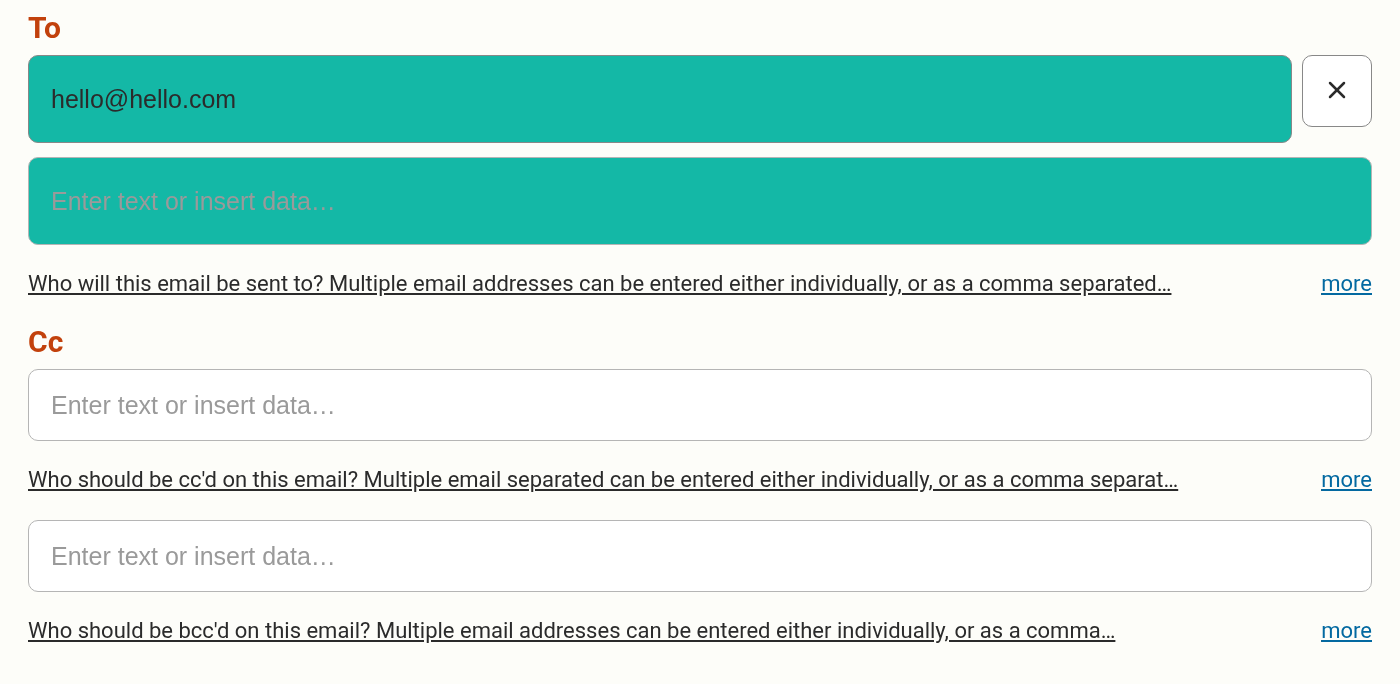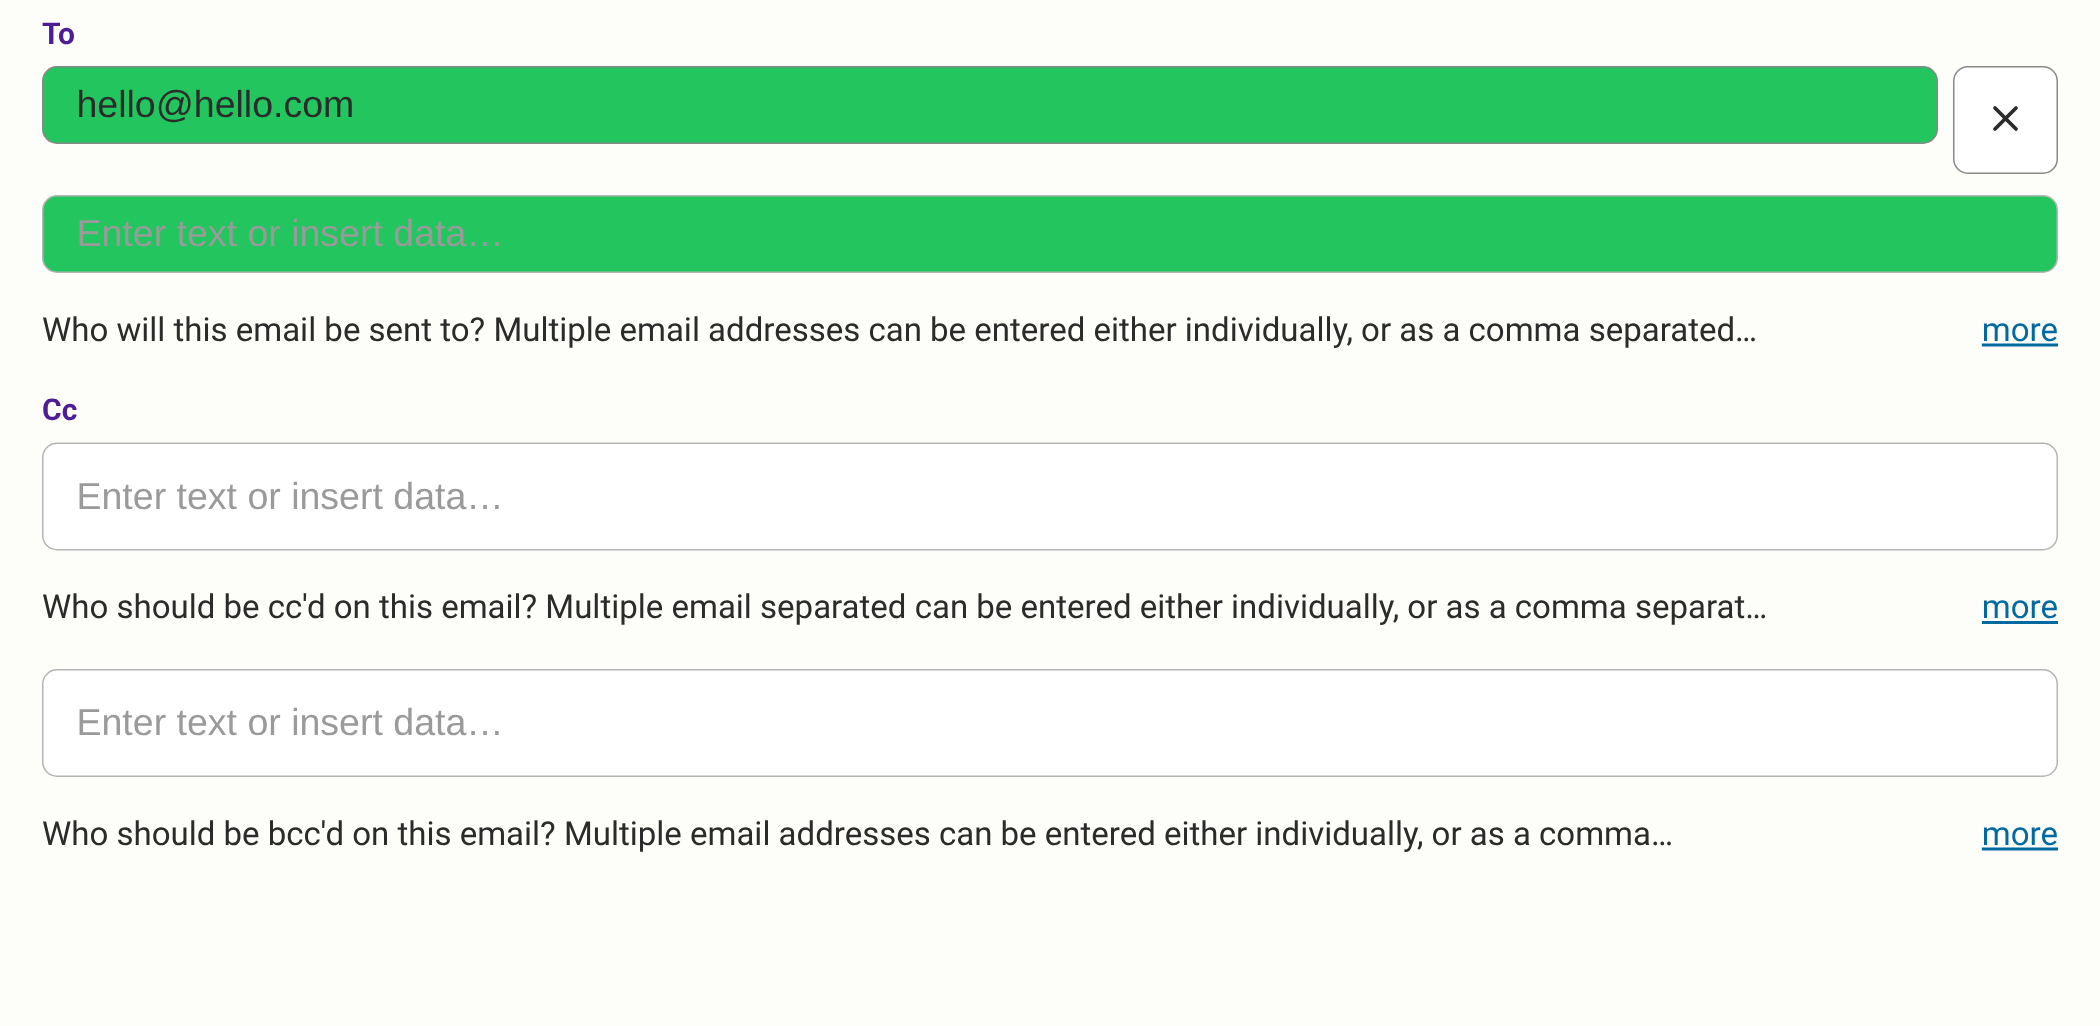--- a/index.html
+++ b/index.html
@@ -11,41 +11,41 @@
       font-family: -apple-system, BlinkMacSystemFont, "Segoe UI", Roboto, Helvetica, Arial, sans-serif;
       background: #fdfdf9;
       padding: 10px 28px 20px 28px;
       width: 1400px;
       color: #2b2b2b;
     }
     .field-section {
       margin-bottom: 28px;
     }
     .field-label {
-      font-size: 20px;
+      font-size: 30px;
       font-weight: 700;
-      color: #4c1d95;
+      color: #c2410c;
       margin-bottom: 10px;
       display: block;
     }
     .input-row {
       display: flex;
       align-items: stretch;
       gap: 10px;
       margin-bottom: 14px;
     }
     .text-input {
       flex: 1;
-      height: 52px;
+      height: 88px;
       border: 1.5px solid #888;
       border-radius: 10px;
       padding: 4px 22px;
       font-size: 25px;
       color: #2b2b2b;
-      background: #22c55e;
+      background: #14b8a6;
       outline: none;
     }
     .text-input::placeholder {
       color: #9a9a9a;
     }
     .text-input.secondary {
       border: 1.5px solid #b5b5b5;
     }
     .remove-btn {
       width: 70px;
@@ -61,20 +61,21 @@
     .remove-btn svg {
       width: 24px;
       height: 24px;
     }
     .help-row {
       display: flex;
       align-items: baseline;
       justify-content: space-between;
       gap: 30px;
       margin-top: 26px;
+      text-decoration: underline;
     }
     .help-text {
       font-size: 22px;
       color: #2b2b2b;
       flex: 1;
       white-space: nowrap;
       overflow: hidden;
       text-overflow: ellipsis;
     }
     .more-link {

